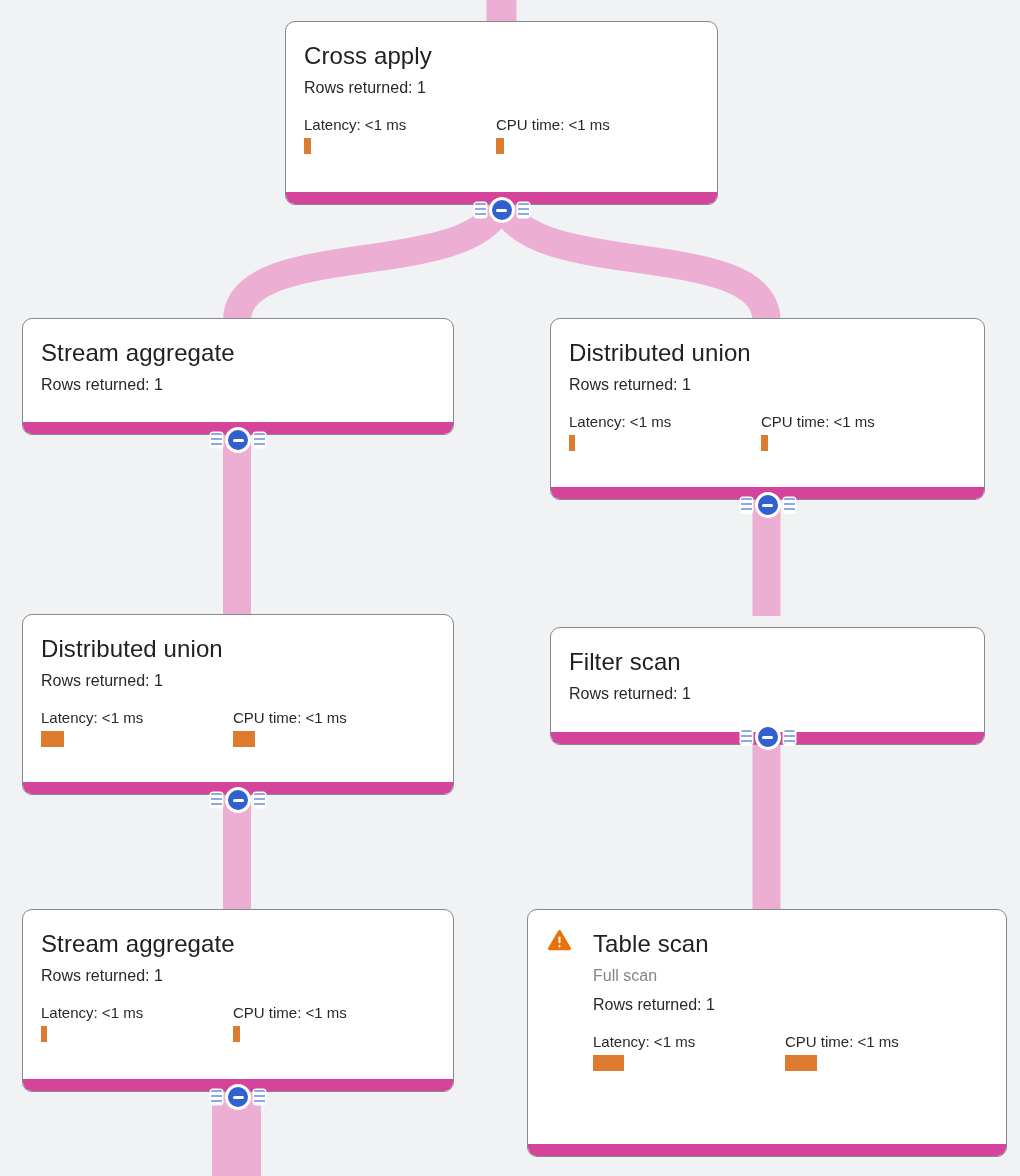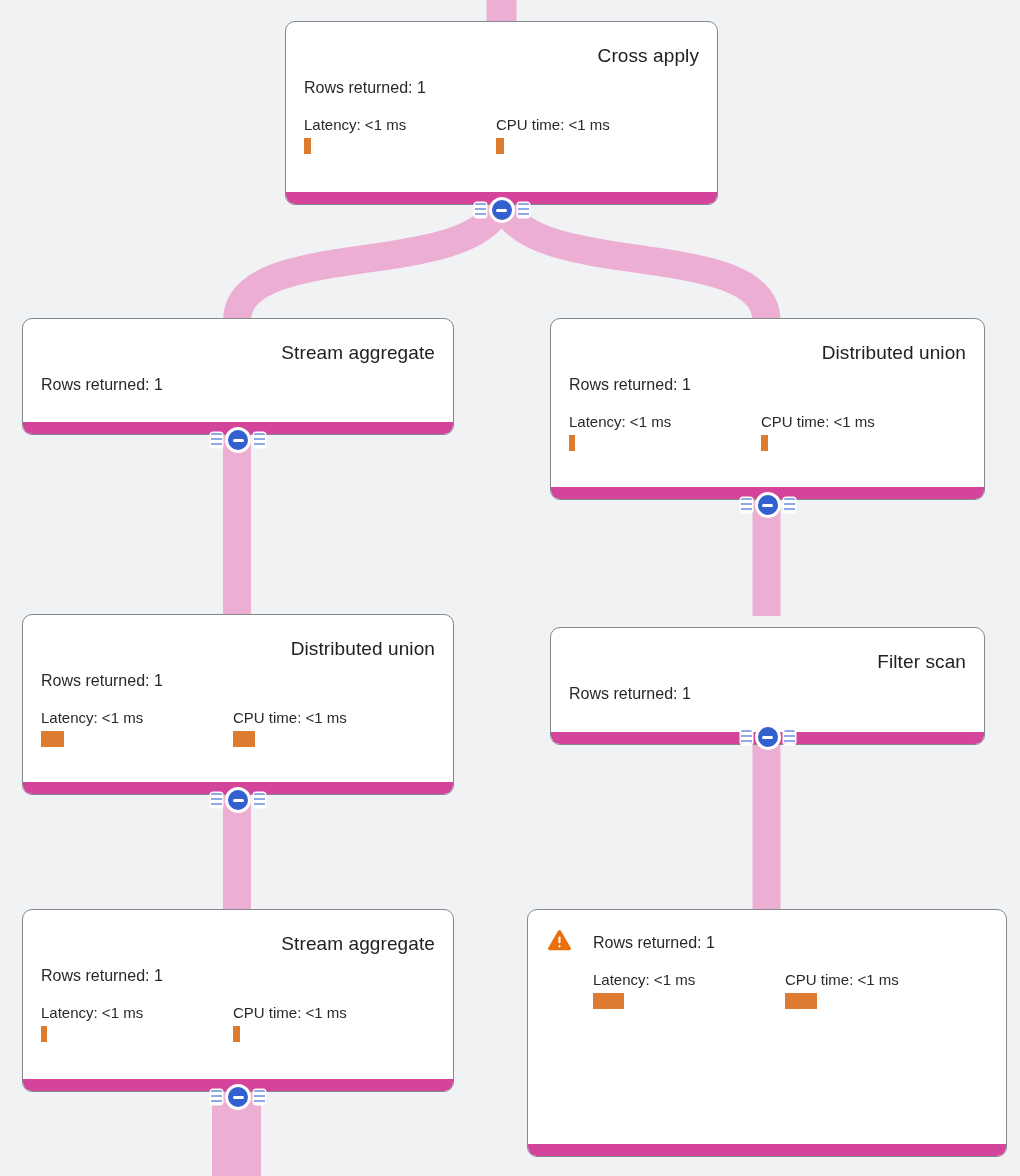--- a/index.html
+++ b/index.html
@@ -14,21 +14,21 @@
   .node {
     position:absolute; box-sizing:border-box; z-index:2;
     background:#ffffff; border:1px solid #83898f; border-radius:10px;
   }
   .node-footer {
     position:absolute; left:0; right:0; bottom:0; height:12px;
     background:#d5449b; border-radius:0 0 9px 9px;
   }
   .node-content { padding:22px 18px 0 18px; position:relative; }
   .with-icon .node-content { padding-left:65px; }
-  .node-title { font-size:19px; line-height:24px; letter-spacing:.1px; color:#202124; margin:0 0 9px 0;text-align:right; }
+  .node-title { font-size:24px; line-height:24px; letter-spacing:.1px; color:#202124; margin:0 0 9px 0; }
   .node-line { font-size:16px; line-height:21px; color:#27292d; margin:0 0 8px 0; }
   .node-line.muted { color:#80868b; }
   .metrics { display:flex; margin-top:16px; }
   .metric { width:192px; }
   .metric-label { font-size:15px; line-height:21px; color:#27292d; }
   .metric-bar { height:16px; margin-top:3px; background:#dc7b30; width:8px; }
 
   .warning-icon { position:absolute; left:19px; top:19px; width:25px; height:23px; }
 
   .handle {
@@ -153,20 +153,22 @@
     <div class="node-footer"></div>
   </div>
 
   <div class="node with-icon" style="left:527px; top:909px; width:480px; height:248px;">
     <svg class="warning-icon" viewBox="0 0 24 22">
       <path d="M10.7 1.6 L1.2 18.0 C0.6 19.1 1.4 20.4 2.6 20.4 L21.4 20.4 C22.6 20.4 23.4 19.1 22.8 18.0 L13.3 1.6 C12.7 0.6 11.3 0.6 10.7 1.6 Z" fill="#e8710a"></path>
       <rect x="11" y="7.2" width="2" height="6.4" rx="1" fill="#ffffff"></rect>
       <rect x="11" y="15.4" width="2" height="2.2" rx="1" fill="#ffffff"></rect>
     </svg>
     <div class="node-content">
+      <div class="node-title">Table scan</div>
+      <div class="node-line muted">Full scan</div>
       <div class="node-line">Rows returned: 1</div>
       <div class="metrics">
         <div class="metric">
           <div class="metric-label">Latency: &lt;1 ms</div>
           <div class="metric-bar" style="width: 31px;"></div>
         </div>
         <div class="metric">
           <div class="metric-label">CPU time: &lt;1 ms</div>
           <div class="metric-bar" style="width: 32px;"></div>
         </div>

